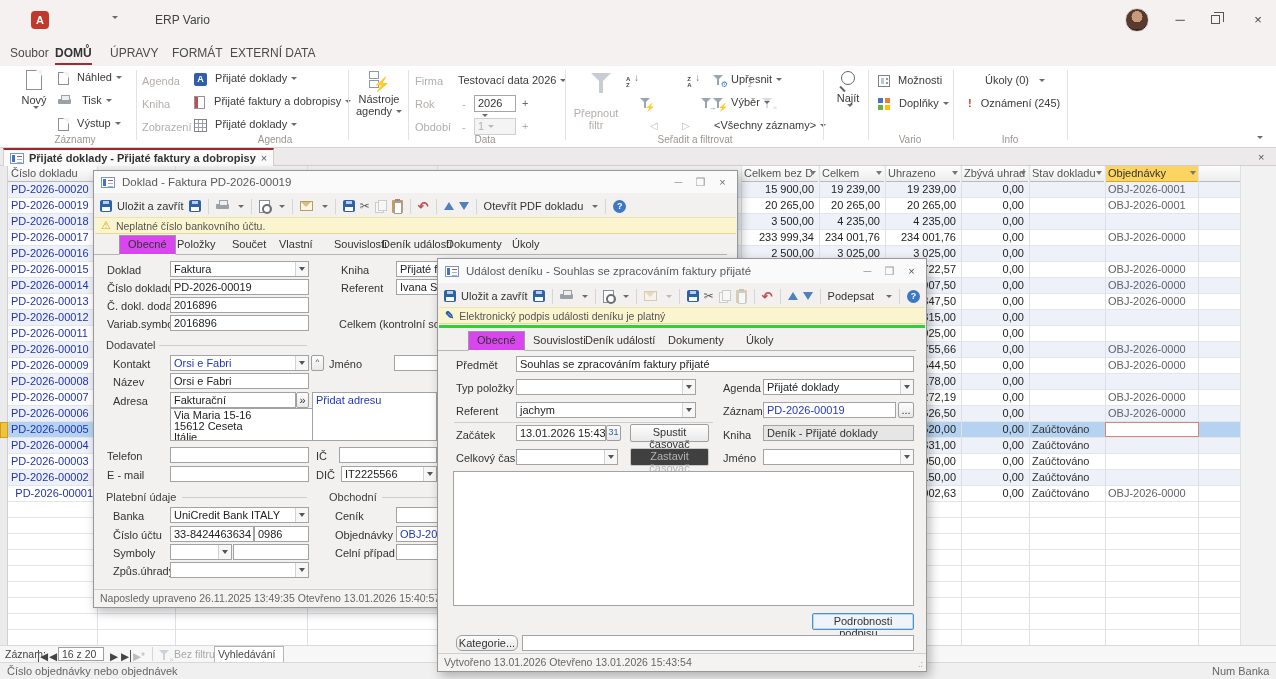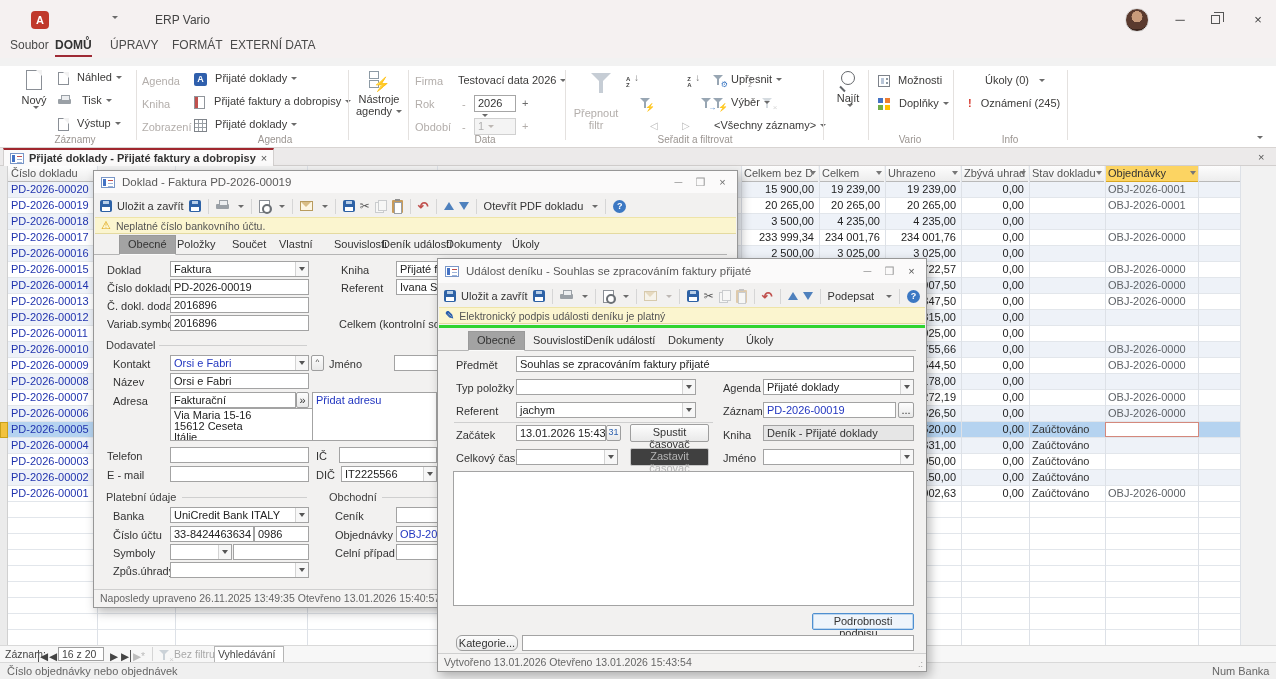--- a/index.html
+++ b/index.html
@@ -12,21 +12,21 @@
   .titlebar{left:0;top:0;width:1276px;height:40px;background:#f5f1f1;}
   .appicon{left:31px;top:11px;width:18px;height:18px;background:#c0392b;border-radius:4px;color:#fff;
     font-weight:700;font-size:11px;display:flex;align-items:center;justify-content:center;}
   .qat-caret{left:108px;top:16px;}
   .apptitle{left:155px;top:13px;font-size:12px;color:#444;}
   .avatar{left:1125px;top:8px;width:24px;height:24px;border-radius:50%;
     background:radial-gradient(circle at 50% 35%,#c89b7b 0 30%,#5a3a2e 31% 70%,#3a241c 71%);border:1px solid #ddd;}
   .wbtn{top:12px;color:#444;font-size:13px;width:20px;text-align:center;cursor:default;}
   .wrest{left:1211px;top:15px;width:9px;height:9px;border:1px solid #555;background:#f5f1f1;}
   .wrest::before{content:"";position:absolute;left:2px;top:-4px;width:9px;height:9px;border:1px solid #555;border-left:none;border-bottom:none;}
-  .menubar{left:0;top:32px;width:1276px;height:26px;background:#f5f1f1;}
+  .menubar{left:0;top:40px;width:1276px;height:26px;background:#f5f1f1;}
   .mi{top:6px;font-size:12px;color:#4a4a4a;}
   .mi.act{font-weight:700;color:#333;border-bottom:2.5px solid #9e2a35;padding-bottom:3px;}
 
   
   .ribbon{left:0;top:66px;width:1276px;height:82px;background:#fff;border-bottom:1px solid #d8d4d2;}
   .rdiv{top:4px;width:1px;height:70px;background:#e4e1df;}
   .rlbl{font-size:10px;color:#9b9591;text-align:center;}
   .rtxt{font-size:11px;color:#3b3a39;}
   .rgray{color:#b3aeab;}
   .cv{display:inline-block;width:0;height:0;border-left:3px solid transparent;border-right:3px solid transparent;
@@ -143,21 +143,21 @@
   .dtitle .tt{font-size:11.5px;color:#5a5a5a;flex:1 1 auto;white-space:nowrap;overflow:hidden;}
   .dwb{color:#9a9a9a;font-size:11px;width:15px;text-align:center;}
   .dtool{position:absolute;left:0;right:0;display:flex;align-items:center;padding:0 6px;gap:5px;}
   .dtool .txt{font-size:11px;color:#333;white-space:nowrap;}
   .vsep{width:1px;height:15px;background:#d6d6d6;margin:0 2px;}
   .ybar{position:absolute;left:1px;right:1px;height:17px;background:#fbf5cf;border-top:1px solid #eee4a8;
     border-bottom:1px solid #e4daa0;display:flex;align-items:center;gap:5px;padding:0 6px;font-size:10.5px;color:#555;}
   .greenline{position:absolute;left:1px;right:1px;height:3px;background:#2fd330;}
   .dtabs{position:absolute;left:0;right:10px;height:20px;border-bottom:1px solid #b5b5b5;}
   .dtab{position:absolute;top:3px;font-size:11px;color:#333;}
-  .dtab.act{top:0;height:20px;background:#a3a3a3;border:1px solid #9a9a9a;border-bottom:1px solid #fbfbfa;
+  .dtab.act{top:0;height:20px;background:#d946ef;border:1px solid #9a9a9a;border-bottom:1px solid #fbfbfa;
     padding:2px 8px 0;z-index:2;}
   .fl{position:absolute;font-size:11px;color:#333;white-space:nowrap;}
   .fl.sect{color:#3d3d3d;}
   .fi{position:absolute;height:16px;background:#fff;border:1px solid #a3a3a3;font-size:11px;color:#222;
     padding:1px 3px;white-space:nowrap;overflow:hidden;}
   .fi.ro{background:#e6e6e6;color:#333;}
   .fi.ta{height:auto;line-height:11px;padding:1px 3px;white-space:pre-line;}
   .car{position:absolute;right:0;top:0;bottom:0;width:13px;background:#f7f7f7;border-left:1px solid #d3d3d3;
     display:flex;align-items:center;justify-content:center;}
   .car::before{content:"";border-left:3px solid transparent;border-right:3px solid transparent;border-top:4px solid #555;}
@@ -500,21 +500,21 @@
       <div class="grow alt" style="top: 470px;">
         <div class="gcell" style="left: 0px; width: 88px; text-align: left; color: rgb(32, 51, 174);">PD-2026-00002</div>
         <div class="gcell" style="left: 733px; width: 76px; text-align: right; color: rgb(34, 34, 34);">18 150,00</div>
         <div class="gcell" style="left: 811px; width: 64px; text-align: right; color: rgb(34, 34, 34);">18 150,00</div>
         <div class="gcell" style="left: 877px; width: 74px; text-align: right; color: rgb(34, 34, 34);">18 150,00</div>
         <div class="gcell" style="left: 953px; width: 66px; text-align: right; color: rgb(34, 34, 34);">0,00</div>
         <div class="gcell" style="left: 1021px; width: 74px; text-align: left; color: rgb(51, 51, 51);">Zaúčtováno</div>
         <div class="gcell" style="left: 1097px; width: 92px; text-align: left; color: rgb(95, 99, 104);"></div>
       </div>
       <div class="grow" style="top: 486px;">
-        <div class="gcell" style="left: 0px; width: 88px; text-align: left; color: rgb(32, 51, 174);">PD-2026-00001</div>
+        <div class="gcell" style="left: 0px; width: 88px; text-align: right; color: rgb(32, 51, 174);">PD-2026-00001</div>
         <div class="gcell" style="left: 733px; width: 76px; text-align: right; color: rgb(34, 34, 34);">17 002,63</div>
         <div class="gcell" style="left: 811px; width: 64px; text-align: right; color: rgb(34, 34, 34);">17 002,63</div>
         <div class="gcell" style="left: 877px; width: 74px; text-align: right; color: rgb(34, 34, 34);">17 002,63</div>
         <div class="gcell" style="left: 953px; width: 66px; text-align: right; color: rgb(34, 34, 34);">0,00</div>
         <div class="gcell" style="left: 1021px; width: 74px; text-align: left; color: rgb(51, 51, 51);">Zaúčtováno</div>
         <div class="gcell" style="left: 1097px; width: 92px; text-align: left; color: rgb(95, 99, 104);">OBJ-2026-0000</div>
       </div>
       <div class="grow" style="top: 502px;"></div>
       <div class="grow" style="top: 518px;"></div>
       <div class="grow" style="top: 534px;"></div>

